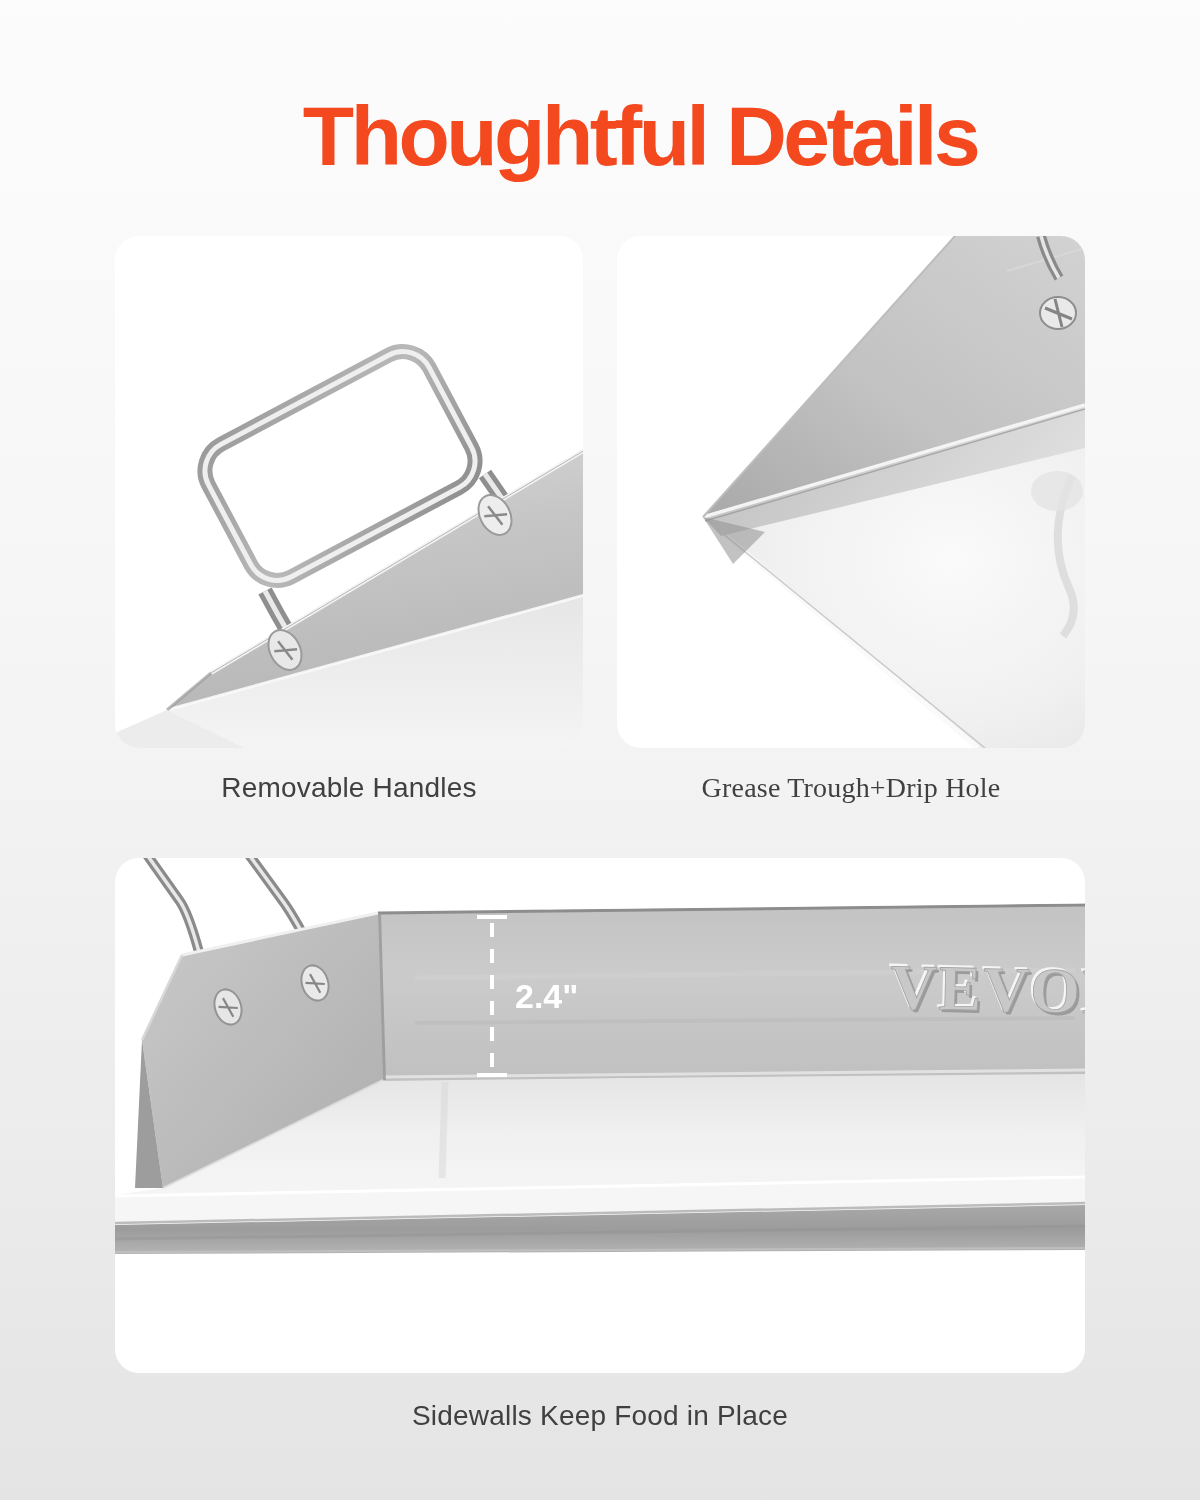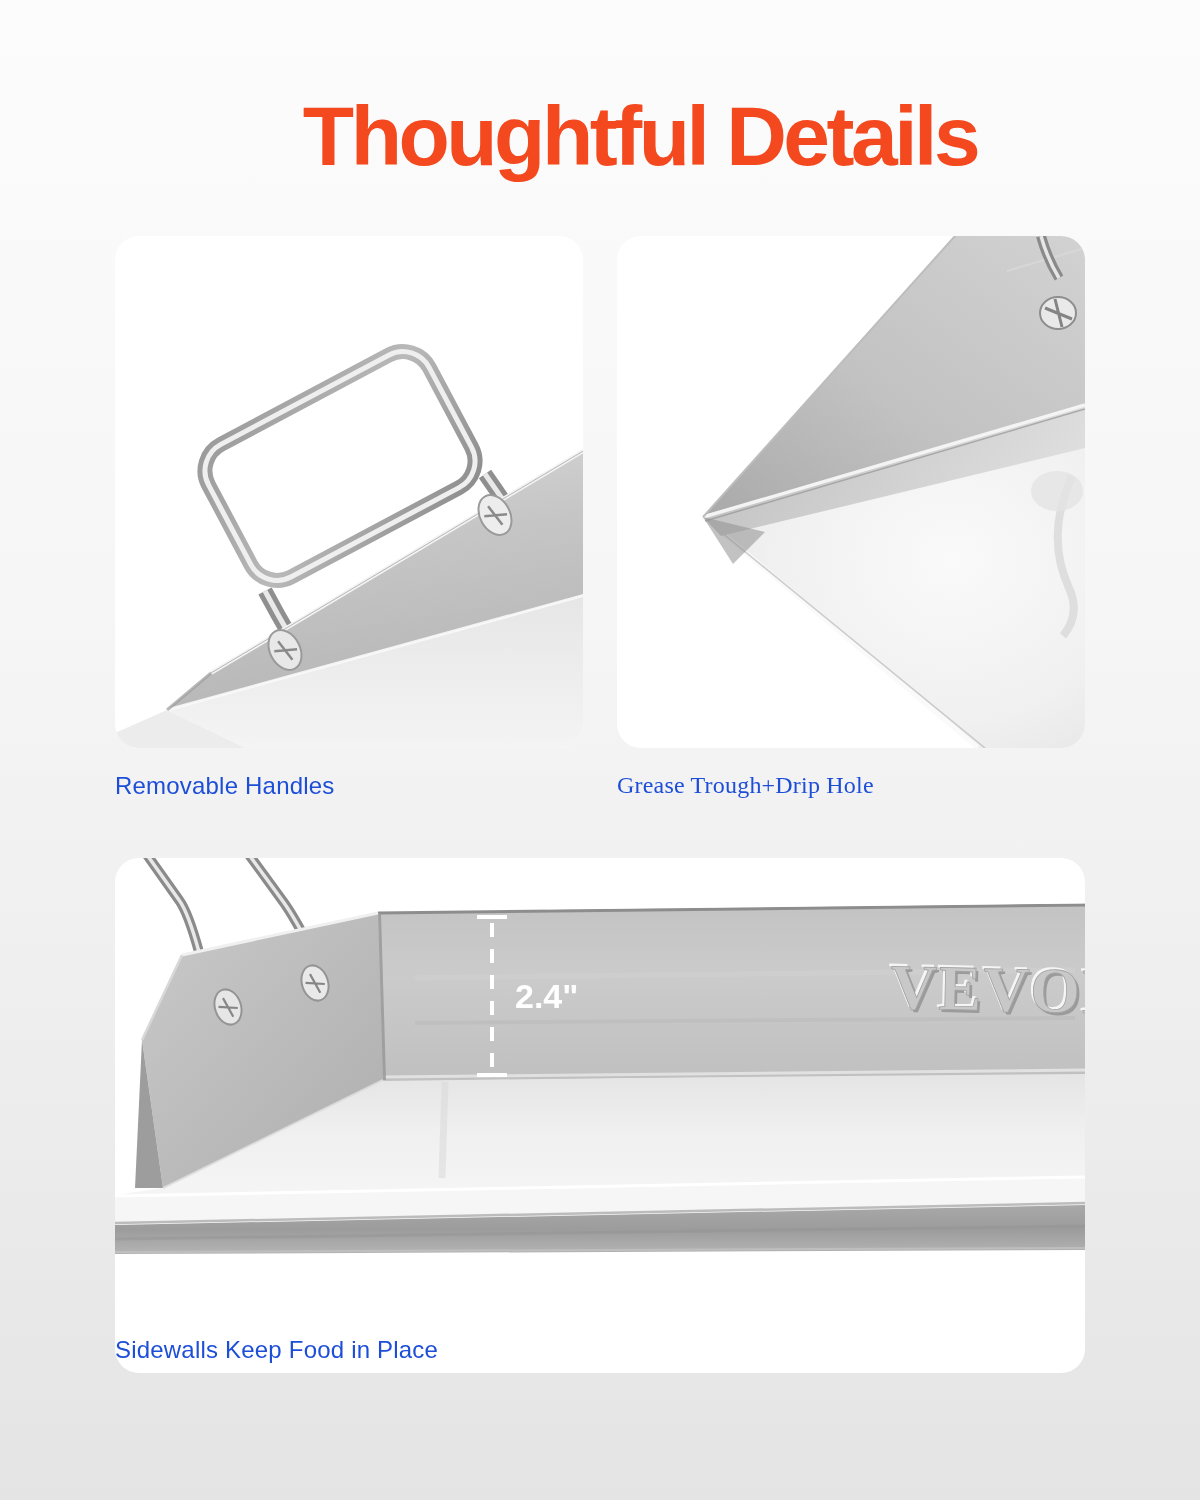--- a/index.html
+++ b/index.html
@@ -15,26 +15,26 @@
     padding-left:40px;
   }
   .card{
     position:absolute;background:#ffffff;border-radius:24px;overflow:hidden;
   }
   .card svg{display:block;}
   .card-left{left:115px;top:236px;width:468px;height:512px;}
   .card-right{left:617px;top:236px;width:468px;height:512px;}
   .card-bottom{left:115px;top:858px;width:970px;height:515px;}
   .caption{
-    position:absolute;font-size:24px;color:#1d4ed8;
+    position:absolute;font-size:28px;color:#404040;text-align:center;
     letter-spacing:0.2px;
   }
   .caption-left{left:115px;top:772px;width:468px;}
   .caption-right{left:617px;top:772px;width:468px;font-family:Liberation Serif, serif;}
-  .caption-bottom{left:115px;top:1336px;width:970px;}
+  .caption-bottom{left:115px;top:1400px;width:970px;}
   .measure-text{font-family:"Liberation Sans",sans-serif;font-weight:700;font-size:34px;fill:#ffffff;}
   .brand-text{font-family:"Liberation Serif",serif;font-weight:700;font-size:64px;letter-spacing:2px;}
 </style>
 </head>
 <body>
 
 <div>
 
   <h1 class="title">Thoughtful Details</h1>
 

